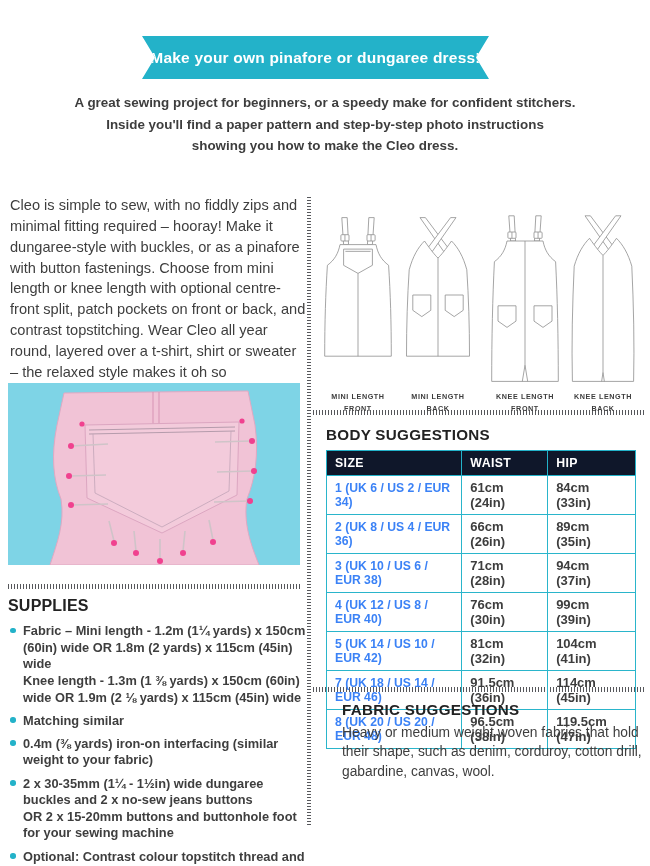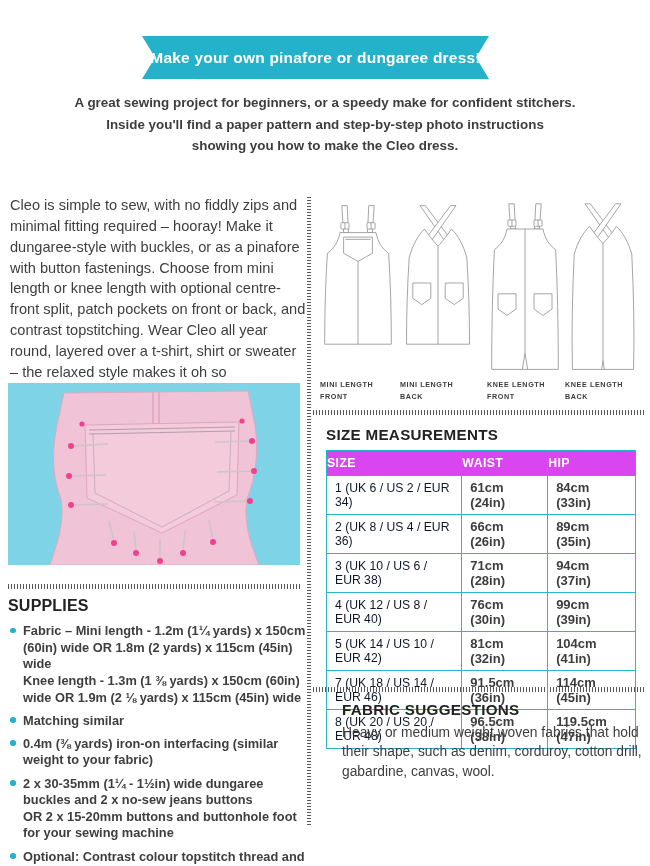--- a/index.html
+++ b/index.html
@@ -32,34 +32,34 @@
 
   
   .supplies{position:absolute;left:8px;top:597px;width:302px;}
   .supplies h2{margin:0 0 8px 0;font-size:16px;color:#222;letter-spacing:.2px;}
   .supplies ul{list-style:none;margin:0;padding:0;font-size:12.8px;line-height:1.3;}
   .supplies li{position:relative;padding-left:15px;margin-bottom:6.5px;}
   .supplies li::before{content:"";position:absolute;left:2px;top:4.5px;width:5.5px;height:5.5px;
                        border-radius:50%;background:#23b2c9;}
 
   
-  .flat{position:absolute;top:202px;width:76px;text-align:left;}
+  .flat{position:absolute;top:214px;width:76px;text-align:center;}
   #flat-0{left:320px;} #flat-1{left:400px;} #flat-2{left:487px;} #flat-3{left:565px;}
   .flat svg{display:block;margin:0 auto;}
   .flat-label{margin-top:6px;font-size:7.2px;font-weight:bold;letter-spacing:.6px;
               color:#3c3c3c;line-height:1.7;}
 
   
   .bm{position:absolute;left:326px;top:426px;}
   .bm h2{margin:0 0 7px 0;font-size:15.2px;color:#222;letter-spacing:.3px;}
   table{border-collapse:collapse;width:310px;}
-  th{background:#d946ef;color:#fff;text-align:left;font-size:12.3px;letter-spacing:.4px;
-     padding:5px 0;border:1px solid #23b2c9;font-weight:bold;}
+  th{background:#0f172a;color:#fff;text-align:left;font-size:12.3px;letter-spacing:.4px;
+     padding:5px 8px;border:1px solid #23b2c9;font-weight:bold;}
   td{border:1px solid #2ab5cb;padding:4px 8px;font-size:13px;color:#3d3d3d;font-weight:bold;}
-  td.size{font-weight:normal;font-size:12.2px;color:#0f172a;}
+  td.size{font-weight:bold;font-size:12.2px;color:#3b82f6;}
 
   
   .fs{position:absolute;left:342px;top:701px;width:316px;}
   .fs h2{margin:0 0 5px 0;font-size:15.2px;color:#222;letter-spacing:.3px;}
   .fs p{margin:0;font-size:13.8px;line-height:1.4;}
 </style>
 </head>
 <body>
 
 <div class="page">
@@ -185,21 +185,21 @@
       <path d="M20,2 L26,2 L53,38 L48,42 Z"></path>
         <path d="M54,2 L60,2 L32,42 L27,38 Z"></path>
       <path d="M8,58 C12,44 18,34 25,27 C32,37 36,42 40,46 C44,42 48,37 55,27 C62,34 68,44 72,58 C74,100 75,145 74,186 L6,186 C5,145 6,100 8,58 Z"></path>
       <path d="M40,46 L40,176 M40,176 L38.5,186 M40,176 L41.5,186" fill="none"></path>
     </svg>
     <div class="flat-label pre">KNEE LENGTH
 BACK</div>
   </div>
 
   <div class="bm">
-    <h2>SIZE MEASUREMENTS</h2>
+    <h2>BODY SUGGESTIONS</h2>
     <table>
       <colgroup>
           <col style="width:136px">
           <col style="width:86px">
           <col style="width:88px">
         </colgroup>
       <thead>
         <tr>
           <th>SIZE</th>
           <th>WAIST</th>

